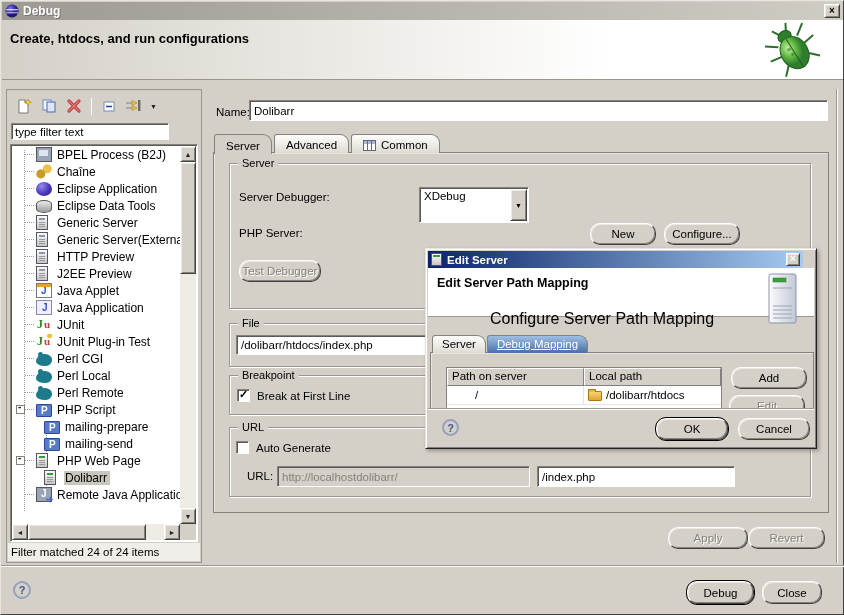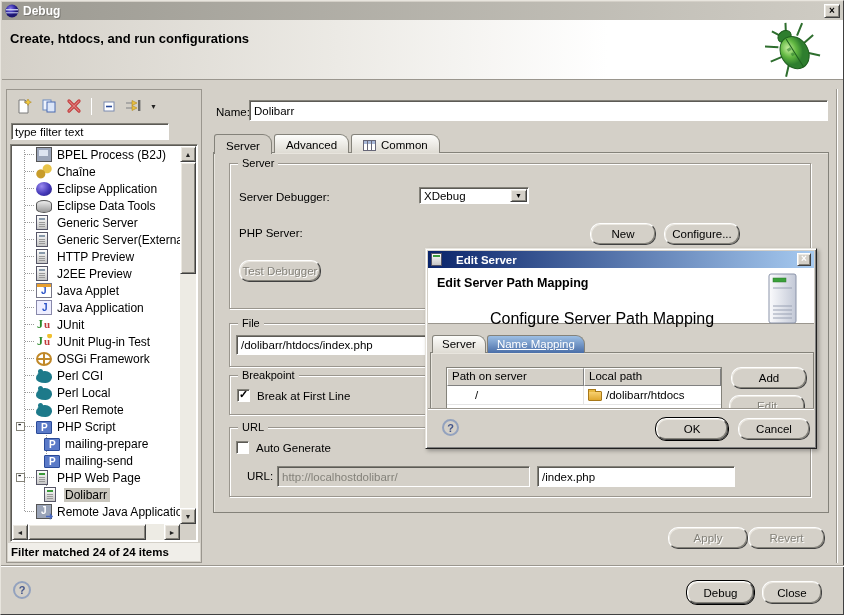--- a/index.html
+++ b/index.html
@@ -50,21 +50,21 @@
   .trow.selected .tl{background:#c9c6bd;}
   
   .vsb{position:absolute;right:1px;top:1px;width:16px;bottom:17px;background:#edebe4;}
   .hsb{position:absolute;left:1px;bottom:1px;right:17px;height:16px;background:#edebe4;}
   .corner{position:absolute;right:1px;bottom:1px;width:16px;height:16px;background:#d4d0c8;}
   .sbtn{position:absolute;width:16px;height:16px;font-size:7px;display:flex;align-items:center;justify-content:center;color:#222;}
   .vsb .up{top:0;left:0}.vsb .down{bottom:0;left:0}
   .vsb .thumb{position:absolute;left:0;top:16px;width:16px;height:112px;}
   .hsb .leftb{left:0;top:0}.hsb .rightb{right:0;top:0}
   .hsb .thumb{position:absolute;left:16px;top:0;width:118px;height:16px;}
-  .statusbar{position:absolute;left:1px;right:1px;bottom:1px;height:18px;background:#f0eee9;padding:3px 3px;font-size:11.5px;font-weight:bold;}
+  .statusbar{position:absolute;left:1px;right:1px;bottom:1px;height:18px;background:#f0eee9;padding:3px 3px;font-size:11.5px;}
   
   .ti{width:16px;height:15px;position:relative;flex:0 0 16px;margin-right:4px;}
   .ti[data-icon="bpel-process-icon"]{background:#9aa4b8;border:1px solid #555;}
   .ti[data-icon="bpel-process-icon"]::before{content:"";position:absolute;inset:2px 3px 5px 2px;background:#dde4f0;}
   .ti[data-icon="chain-icon"]{background:radial-gradient(circle at 30% 66%,#c89c2a 0 4px,transparent 5px),radial-gradient(circle at 70% 32%,#e8c44a 0 4px,transparent 5px);}
   .ti[data-icon="eclipse-sphere-icon"]{width:14px;height:14px;border-radius:50%;background:radial-gradient(circle at 35% 30%,#9a8af0,#4438b8 55%,#241c7a);}
   .ti[data-icon="database-icon"]{height:13px;margin-top:1px;background:linear-gradient(#ececec,#9a9a9a);border:1px solid #555;border-radius:50%/30%;}
   .ti[data-icon="server-icon"],.ti[data-icon="php-server-icon"]{width:12px;height:15px;flex:0 0 12px;margin-right:8px;background:linear-gradient(#fdfdfd,#c6c6c6);border:1px solid #556;}
   .ti[data-icon="server-icon"]::before{content:"";position:absolute;left:2px;right:2px;top:2px;height:2px;background:#8899aa;}
   .ti[data-icon="php-server-icon"]::before{content:"";position:absolute;left:2px;right:2px;top:2px;height:2px;background:#3a9a3a;}
@@ -90,25 +90,25 @@
   .mtab{height:19px;padding:2px 11px 0;border:1px solid #84827a;border-bottom:none;border-radius:3px 9px 0 0;background:linear-gradient(#fdfdfb,#dedbd3);margin-right:2px;display:flex;align-items:center;gap:5px;font-size:11.5px;}
   .mtab.active{background:#d4d0c8;height:20px;}
   .grid-icon{width:13px;height:11px;background:#fff;border:1px solid #667;position:relative;display:inline-block;}
   .grid-icon::before{content:"";position:absolute;left:0;right:0;top:0;height:3px;background:#a8b8d8;}
   .grid-icon::after{content:"";position:absolute;left:3px;top:0;bottom:0;width:1px;background:#667;box-shadow:4px 0 0 #667;}
   .tabpane{left:212px;top:151px;width:616px;height:361px;border:1px solid #84827a;background:#d4d0c8;box-shadow:inset 1px 1px 0 #e8e5de;}
   .etchv{left:835px;top:88px;width:2px;height:474px;border-left:1px solid #9a968e;border-right:1px solid #fff;}
   .sep{left:0;top:564px;width:844px;height:2px;border-top:1px solid #9a968e;border-bottom:1px solid #fff;}
   
   .dialog{left:424px;top:247px;width:392px;height:201px;background:#d4d0c8;border:1px solid;border-color:#e8e5de #202020 #202020 #e8e5de;box-shadow:inset 1px 1px 0 #fff,inset -1px -1px 0 #808080,2px 2px 4px rgba(0,0,0,.3);z-index:10;}
-  .dtitle{position:absolute;left:2px;top:2px;right:2px;height:17px;background:linear-gradient(90deg,#0a246a,#a6caf0);display:flex;align-items:center;gap:14px;padding:0 3px;color:#fff;font-weight:bold;font-size:11.5px;}
+  .dtitle{position:absolute;left:2px;top:2px;right:13px;height:17px;background:linear-gradient(90deg,#0a246a,#a6caf0);display:flex;align-items:center;gap:5px;padding:0 3px;color:#fff;font-weight:bold;font-size:11.5px;}
   .dtitle .grow{flex:1;}
   .server-mini{width:11px;height:13px;background:linear-gradient(#fdfdfd,#c6c6c6);border:1px solid #556;position:relative;display:inline-block;}
   .server-mini::before{content:"";position:absolute;left:1px;right:1px;top:1px;height:2px;background:#3a9a3a;}
-  .dbanner{position:absolute;left:2px;top:19px;right:2px;height:56px;background:#fff;border-bottom:1px solid #9a968e;}
+  .dbanner{position:absolute;left:2px;top:19px;right:2px;height:49px;background:#fff;border-bottom:1px solid #9a968e;}
   .dheading{position:absolute;left:9px;top:8px;font-size:12.5px;font-weight:bold;}
   .dsub{position:absolute;left:18px;top:42px;font-size:16px;margin-left:44px;}
   .tower{position:absolute;right:12px;top:4px;}
   .dtabs{position:absolute;left:6px;top:86px;display:flex;z-index:3;}
   .dtab{height:18px;padding:2px 9px 0;border:1px solid #84827a;border-bottom:none;border-radius:3px 9px 0 0;background:linear-gradient(#fdfdfb,#dedbd3);margin-right:1px;font-size:11.5px;}
   .dtab.active{background:linear-gradient(#9dbfe4,#4a6ea8);color:#fff;text-decoration:underline;}
   .dcontent{position:absolute;left:4px;top:103px;width:384px;height:57px;border:1px solid #84827a;background:#d4d0c8;overflow:hidden;box-shadow:inset 1px 1px 0 #e8e5de;}
   .ptable{position:absolute;left:15px;top:14px;width:276px;background:#7dd3fc;border:1px solid #84827a;}
   .phead{display:flex;height:18px;}
   .ph{background:#d4d0c8;border:1px solid;border-color:#fff #808080 #808080 #fff;padding:1px 4px;font-size:11.5px;width:137px;}
@@ -256,24 +256,20 @@
           </div>
         <div class="trow">
             <span class="ti" data-icon="junit-icon"></span>
             <span class="tl">JUnit</span>
           </div>
         <div class="trow">
             <span class="ti" data-icon="junit-plugin-icon"></span>
             <span class="tl">JUnit Plug-in Test</span>
           </div>
         <div class="trow">
-            <span class="ti" data-icon="osgi-icon"></span>
-            <span class="tl">OSGi Framework</span>
-          </div>
-        <div class="trow">
             <span class="ti" data-icon="perl-icon"></span>
             <span class="tl">Perl CGI</span>
           </div>
         <div class="trow">
             <span class="ti" data-icon="perl-icon"></span>
             <span class="tl">Perl Local</span>
           </div>
         <div class="trow">
             <span class="ti" data-icon="perl-icon"></span>
             <span class="tl">Perl Remote</span>
@@ -333,21 +329,21 @@
     <span class="mtab">
         <span class="grid-icon"></span>
         <span>Common</span>
       </span>
   </div>
   <div class="abs tabpane"></div>
 
   <div class="group" style="left:228px;top:162px;width:582px;height:146px;">
     <span class="legend">Server</span>
     <span class="lbl" style="left:9px;top:27px;">Server Debugger:</span>
-    <div class="combo" style="left:189px;top:23px;width:110px;height:17px;">
+    <div class="combo" style="left:189px;top:23px;width:110px;height:36px;">
       <span>XDebug</span>
       <span class="arrow arrowbtn">▼</span>
     </div>
     <span class="lbl" style="left:9px;top:63px;">PHP Server:</span>
     <button class="btn" style="position:absolute;left:360px;top:59px;width:66px;height:22px;">New</button>
     <button class="btn" style="position:absolute;left:434px;top:59px;width:76px;height:22px;">Configure...</button>
     <button class="btn disabled" style="position:absolute;left:9px;top:96px;width:82px;height:22px;">Test Debugger</button>
   </div>
 
   <div class="group" style="left:228px;top:322px;width:582px;height:44px;">
@@ -402,21 +398,21 @@
           <line x1="9" y1="16" x2="28" y2="16" stroke="#9aa2b4"></line>
           <line x1="9" y1="34" x2="28" y2="34" stroke="#9aa2b4"></line>
           <line x1="9" y1="38" x2="28" y2="38" stroke="#9aa2b4"></line>
           <line x1="9" y1="42" x2="28" y2="42" stroke="#9aa2b4"></line>
           <line x1="9" y1="46" x2="28" y2="46" stroke="#9aa2b4"></line>
         </svg>
       </span>
     </div>
     <div class="dtabs">
       <span class="dtab"><span>Server</span></span>
-      <span class="dtab active"><span>Name Mapping</span></span>
+      <span class="dtab active"><span>Debug Mapping</span></span>
     </div>
     <div class="dcontent">
       <div class="ptable">
         <div class="phead">
           <span class="ph">Path on server</span>
           <span class="ph">Local path</span>
         </div>
         <div class="prow">
           <span class="pc c1">/</span>
           <span class="pc">

